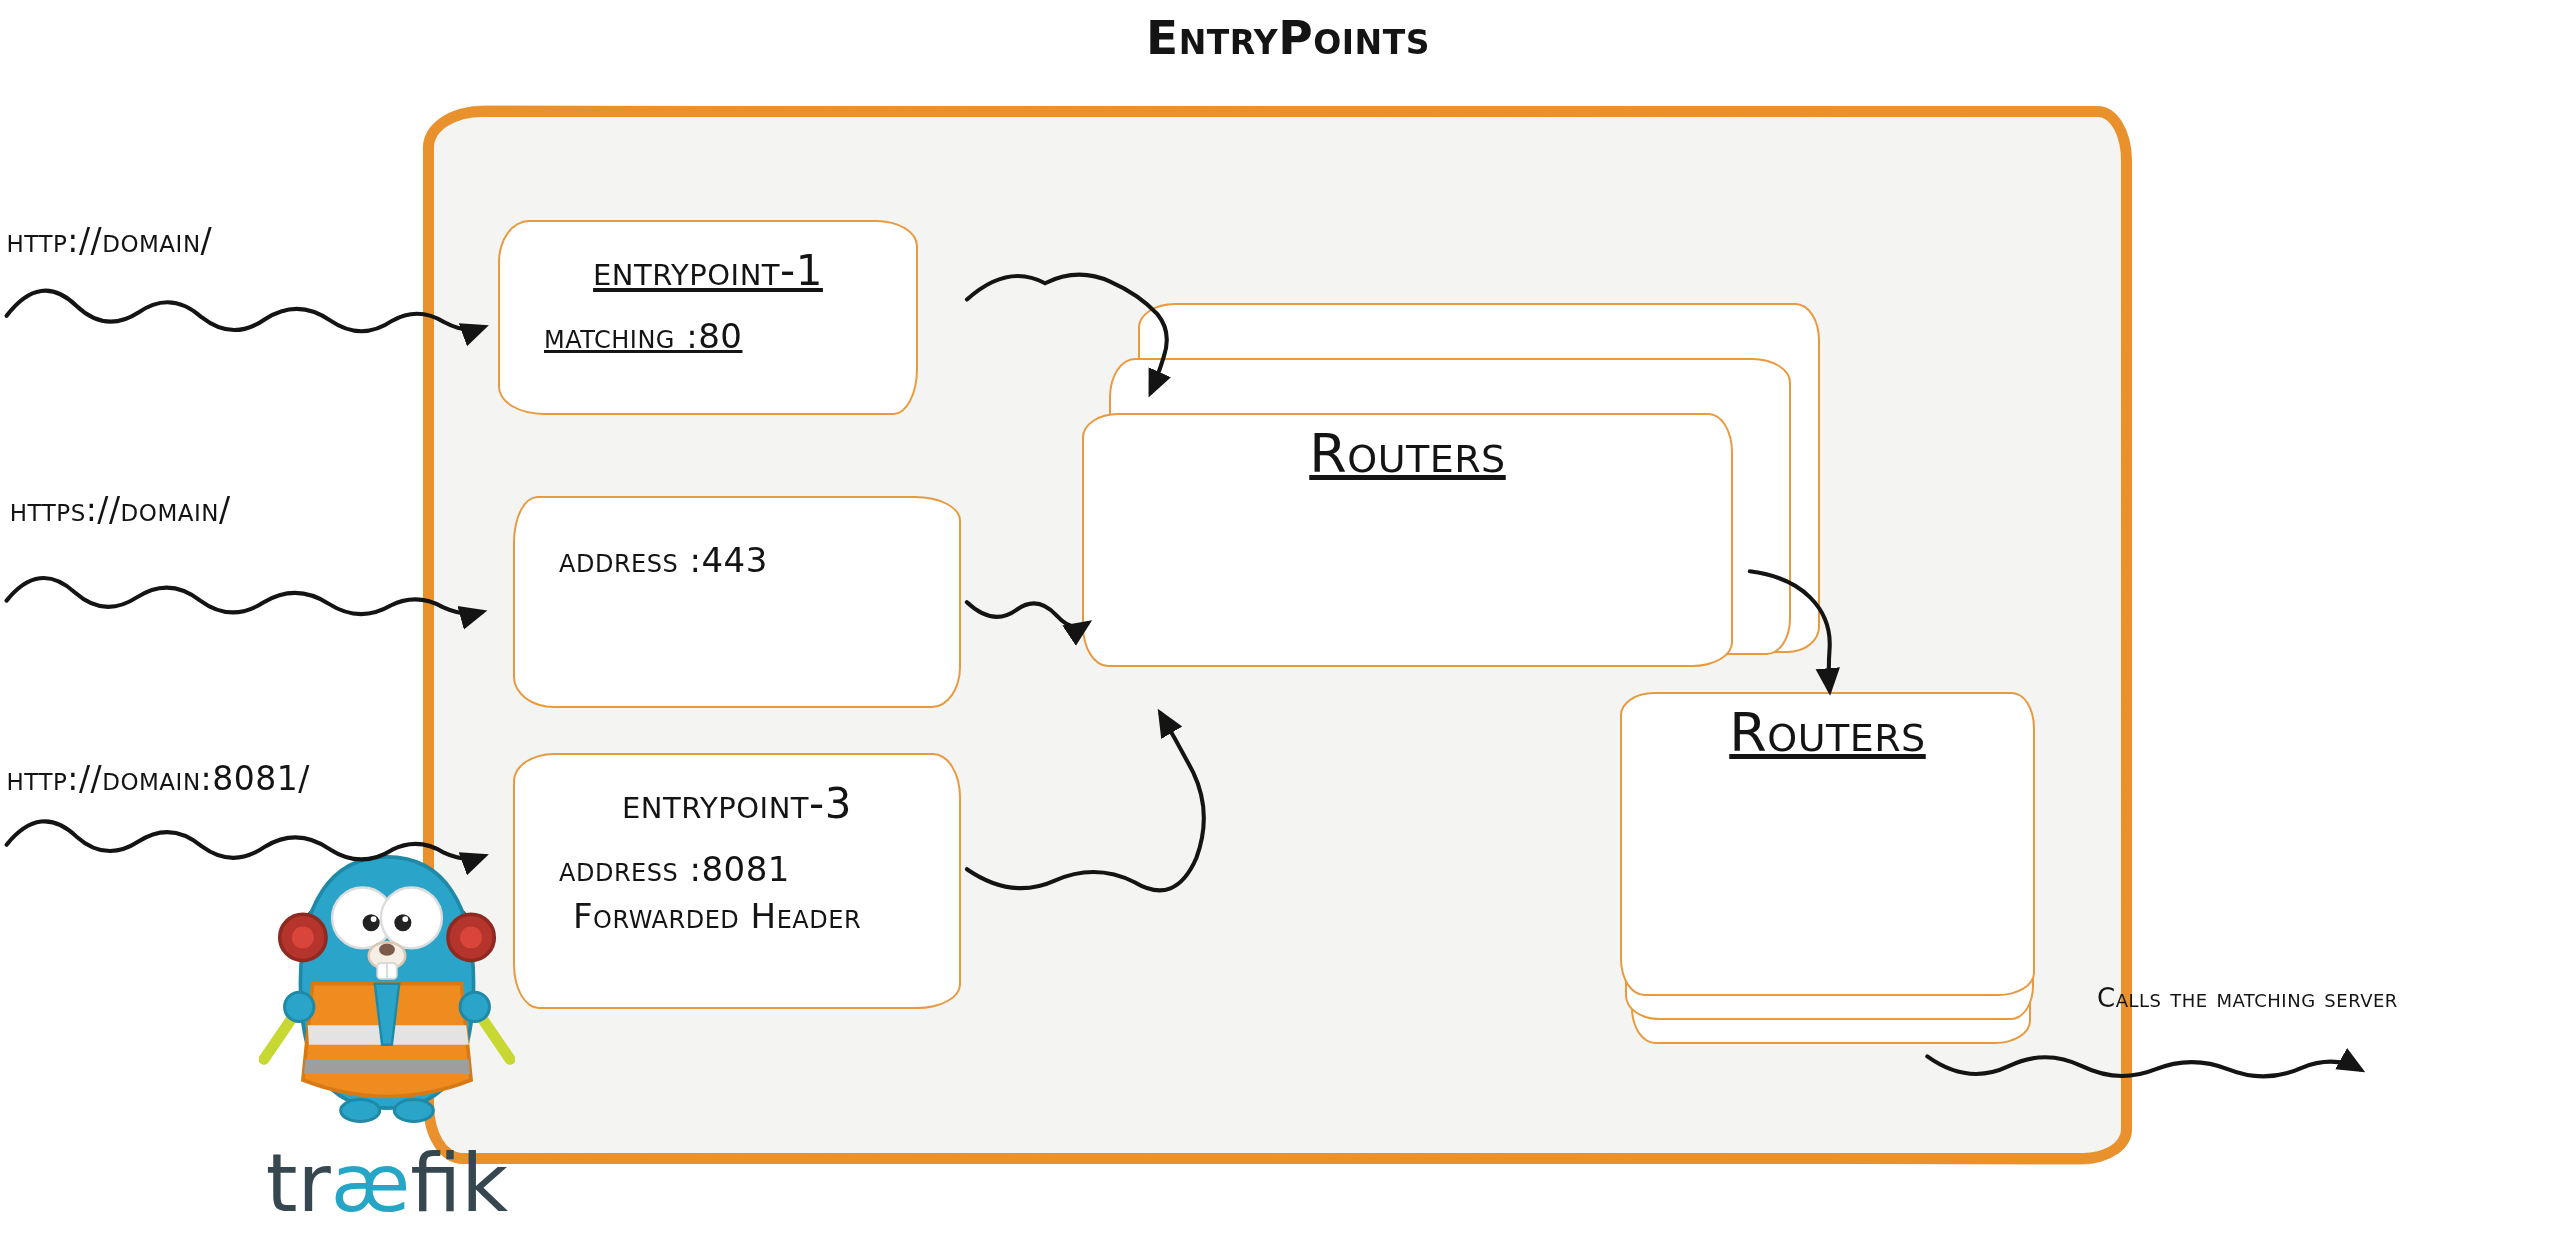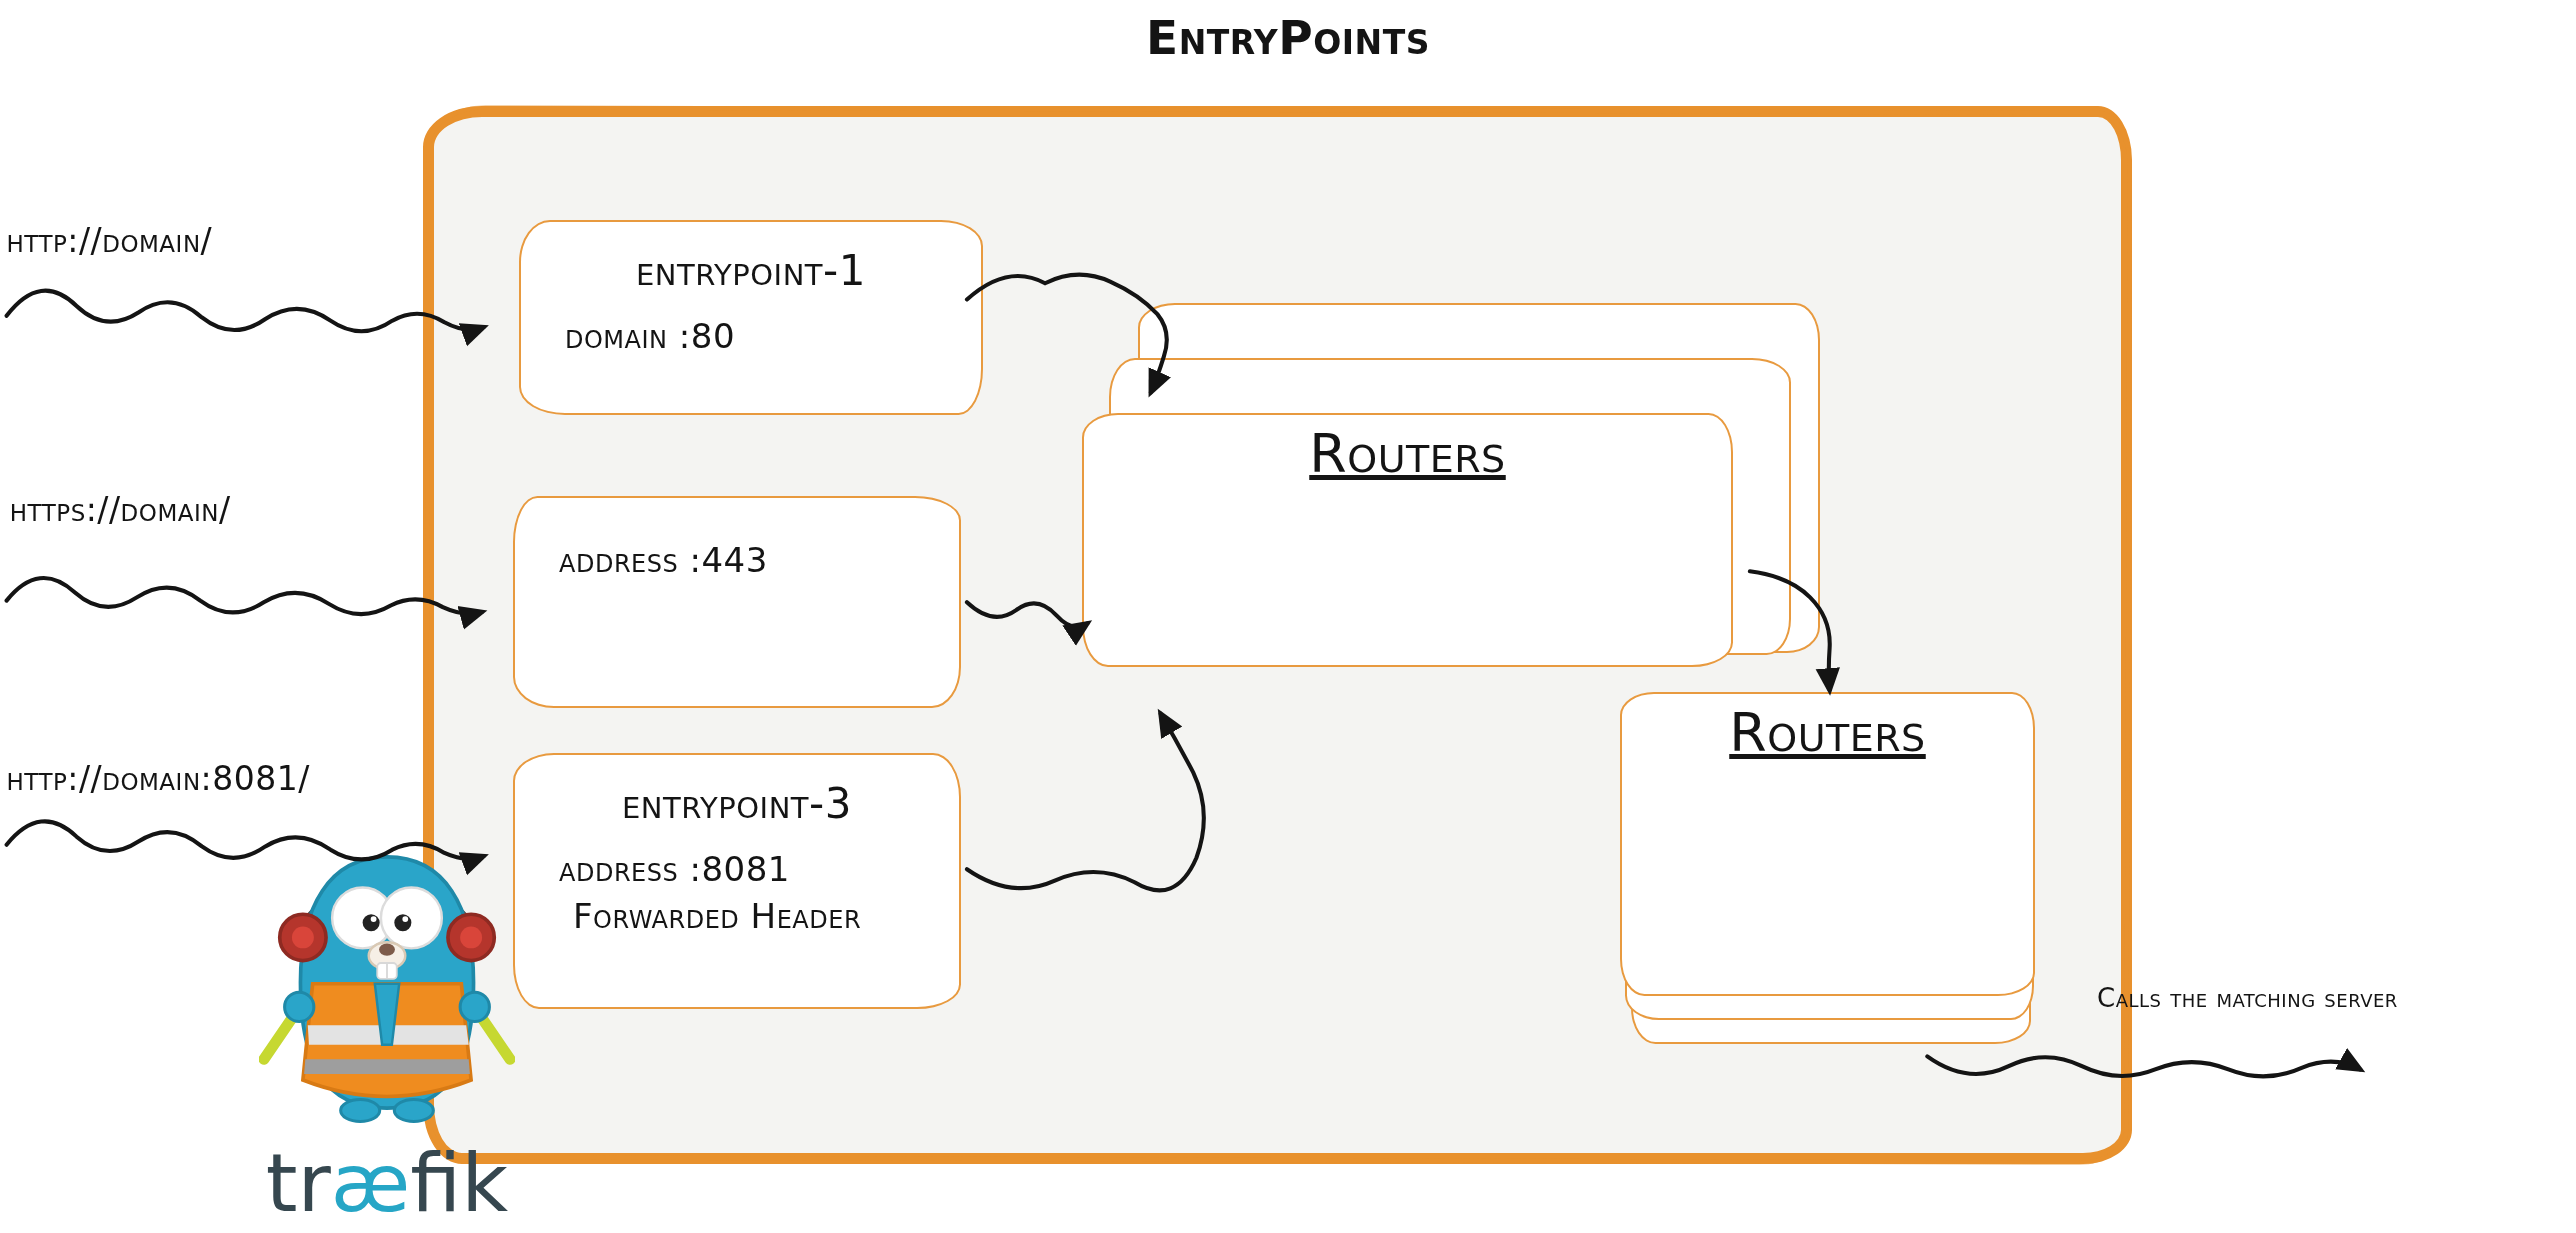--- a/index.html
+++ b/index.html
@@ -100,23 +100,23 @@
 <body>
 
 <div class="abs title hand">EntryPoints</div>
 
 <div class="abs frame"></div>
 
 <div class="abs req hand" style="left:6.5px; top:221px;">http://domain/</div>
 <div class="abs req hand" style="left:9.8px; top:490px;">https://domain/</div>
 <div class="abs req hand" style="left:6.5px; top:759px;">http://domain:8081/</div>
 
-<div class="box" style="left:519px; top:220px; width:464px; height:195px; border-radius:31px 42px 24.4px 46px / 42px 26px 46px 28px;">
+<div class="box" style="left:498px; top:220px; width:420px; height:195px; border-radius:31px 42px 24.4px 46px / 42px 26px 46px 28px;text-decoration:underline;">
   <div class="ep-name hand">entrypoint-1</div>
-  <div class="ep-addr hand">domain :80</div>
+  <div class="ep-addr hand">matching :80</div>
 </div>
 
 <div class="box" style="left:513px; top:496px; width:448px; height:212px; border-radius:24.4px 46px 29px 41px / 46px 24.4px 41px 31px;">
   <div class="ep-addr hand">address :443</div>
 </div>
 
 <div class="box" style="left:513px; top:753px; width:448px; height:256px; border-radius:41px 28px 44px 26px / 28px 44px 24.4px 44px;">
   <div class="ep-name hand">entrypoint-3</div>
   <div class="ep-addr hand">address :8081</div>
   <div class="ep-extra hand">Forwarded Header</div>

